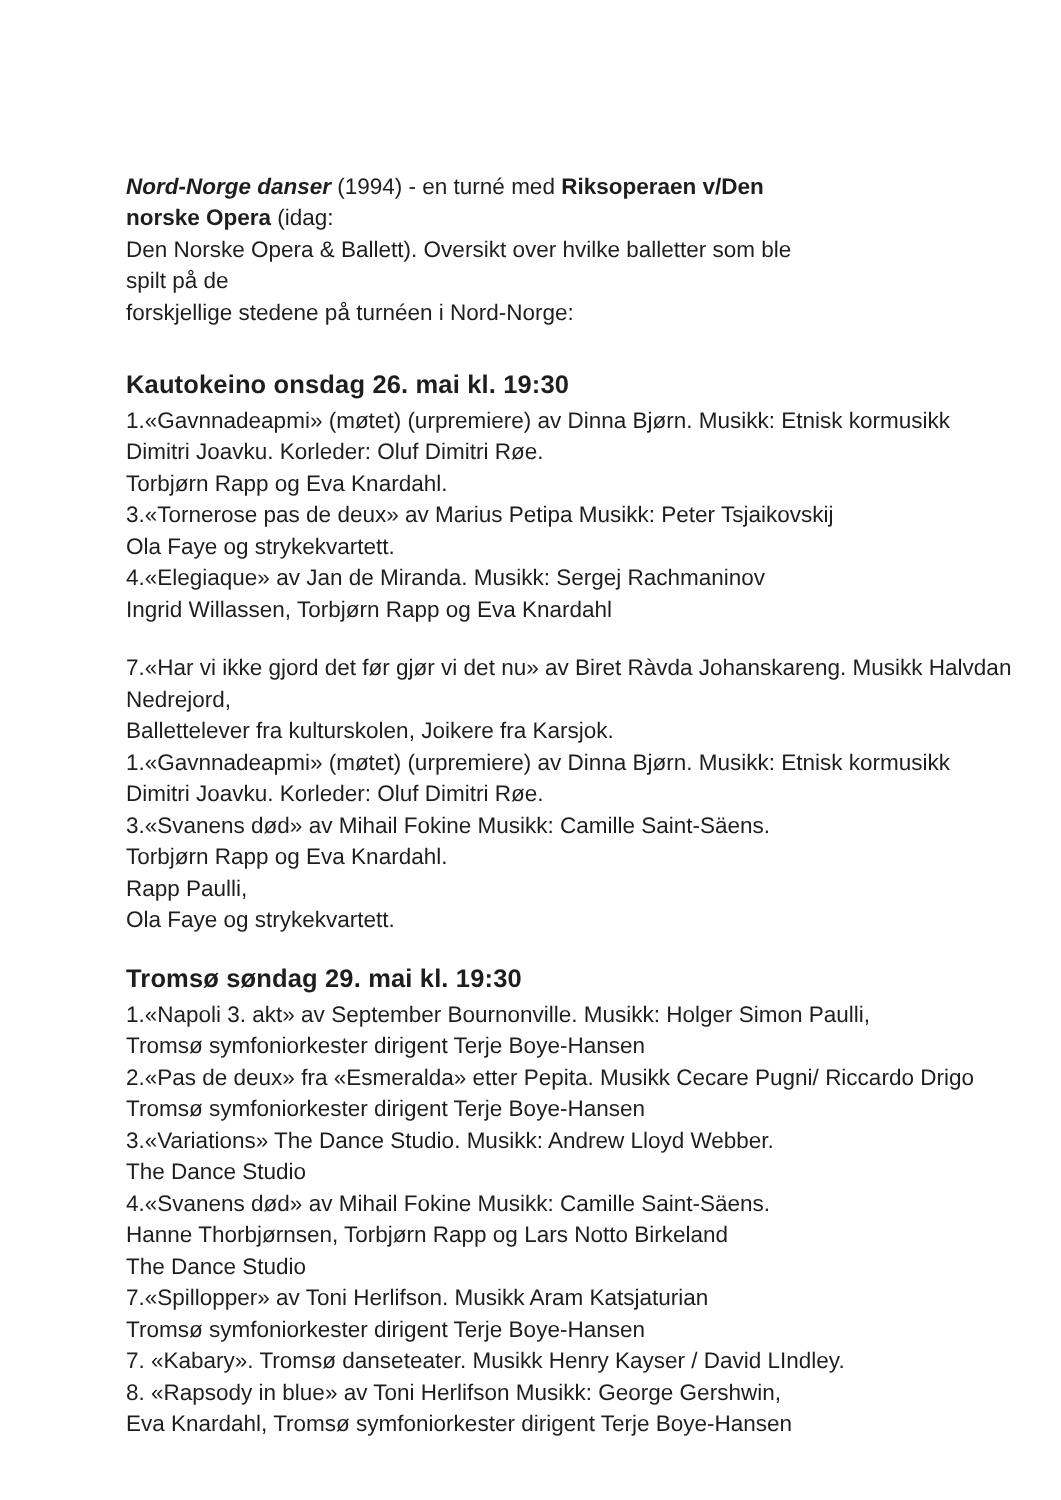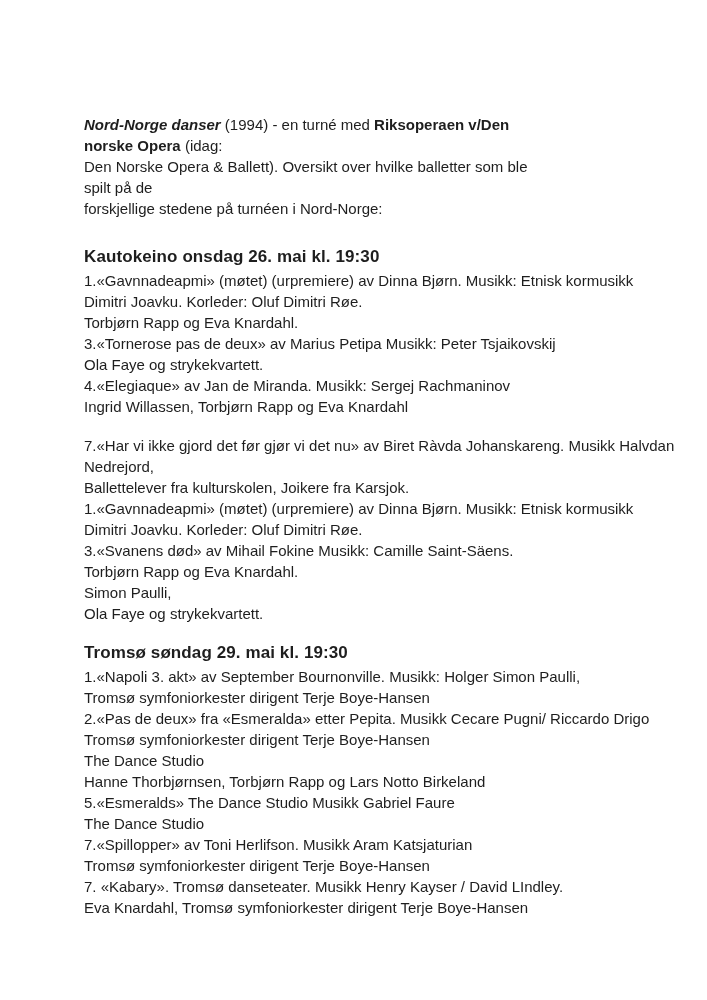--- a/index.html
+++ b/index.html
@@ -65,36 +65,38 @@
 
   <section class="program-section">
     <div class="lines">
           <div class="line">7.«Har vi ikke gjord det før gjør vi det nu» av Biret Ràvda Johanskareng. Musikk Halvdan</div>
           <div class="line">Nedrejord,</div>
           <div class="line">Ballettelever fra kulturskolen, Joikere fra Karsjok.</div>
           <div class="line">1.«Gavnnadeapmi» (møtet) (urpremiere) av Dinna Bjørn. Musikk: Etnisk kormusikk</div>
           <div class="line">Dimitri Joavku. Korleder: Oluf Dimitri Røe.</div>
           <div class="line">3.«Svanens død» av Mihail Fokine Musikk: Camille Saint-Säens.</div>
           <div class="line">Torbjørn Rapp og Eva Knardahl.</div>
-          <div class="line">Simon Paulli,</div>
+          <div class="line">Rapp Paulli,</div>
           <div class="line">Ola Faye og strykekvartett.</div>
         </div>
   </section>
 
   <section class="program-section">
     <h2>Tromsø søndag 29. mai kl. 19:30</h2>
     <div class="lines">
           <div class="line">1.«Napoli 3. akt» av September Bournonville. Musikk: Holger Simon Paulli,</div>
           <div class="line">Tromsø symfoniorkester dirigent Terje Boye-Hansen</div>
           <div class="line">2.«Pas de deux» fra «Esmeralda» etter Pepita. Musikk Cecare Pugni/ Riccardo Drigo</div>
           <div class="line">Tromsø symfoniorkester dirigent Terje Boye-Hansen</div>
+          <div class="line">3.«Variations» The Dance Studio. Musikk: Andrew Lloyd Webber.</div>
           <div class="line">The Dance Studio</div>
+          <div class="line">4.«Svanens død» av Mihail Fokine Musikk: Camille Saint-Säens.</div>
           <div class="line">Hanne Thorbjørnsen, Torbjørn Rapp og Lars Notto Birkeland</div>
-          <div class="line">5.«Esmeralds» The Dance Studio Musikk Gabriel Faure</div>
           <div class="line">The Dance Studio</div>
           <div class="line">7.«Spillopper» av Toni Herlifson. Musikk Aram Katsjaturian</div>
           <div class="line">Tromsø symfoniorkester dirigent Terje Boye-Hansen</div>
           <div class="line">7. «Kabary». Tromsø danseteater. Musikk Henry Kayser / David LIndley.</div>
+          <div class="line">8. «Rapsody in blue» av Toni Herlifson Musikk: George Gershwin,</div>
           <div class="line">Eva Knardahl, Tromsø symfoniorkester dirigent Terje Boye-Hansen</div>
         </div>
   </section>
 </div>
 </div>
 
 </body></html>

